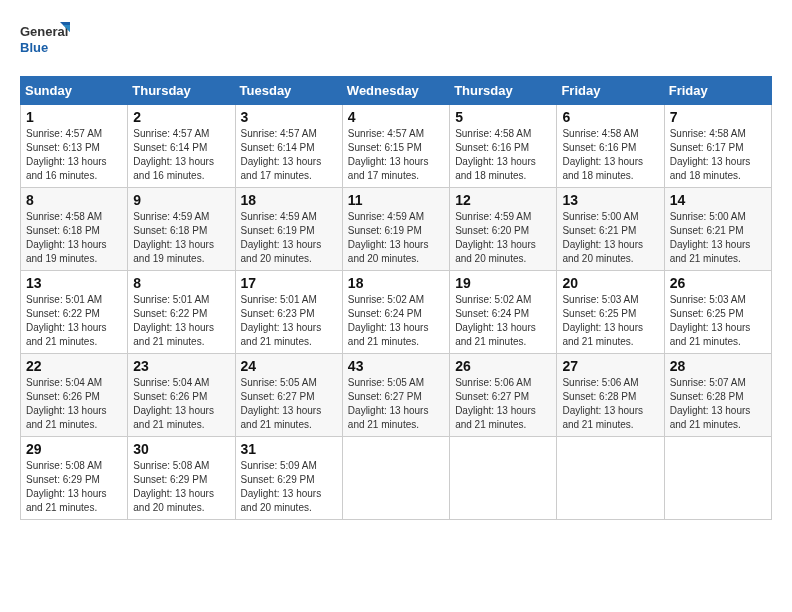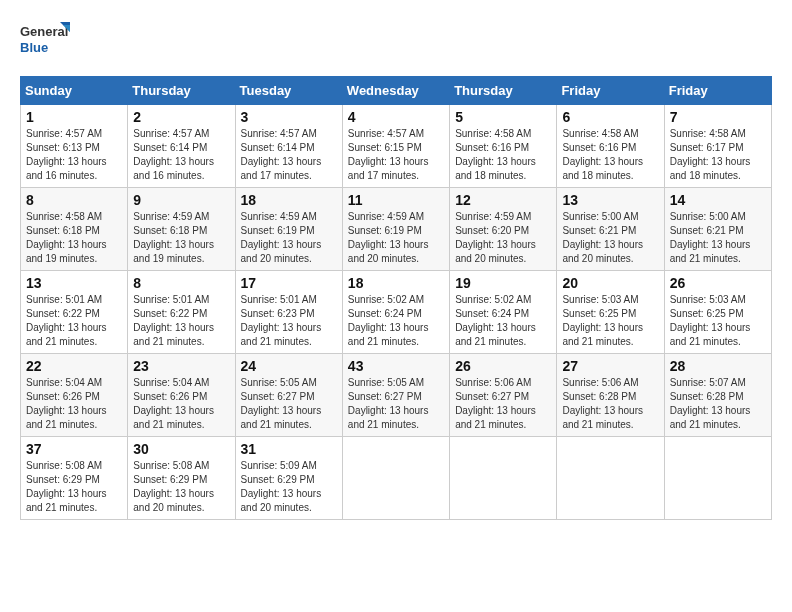--- a/index.html
+++ b/index.html
@@ -219,21 +219,21 @@
           <span class="day-num">27</span>
           <div class="day-info">Sunrise: 5:06 AM<br>Sunset: 6:28 PM<br>Daylight: 13 hours<br>and 21 minutes.</div>
         </td>
         <td>
           <span class="day-num">28</span>
           <div class="day-info">Sunrise: 5:07 AM<br>Sunset: 6:28 PM<br>Daylight: 13 hours<br>and 21 minutes.</div>
         </td>
       </tr>
       <tr>
         <td>
-          <span class="day-num">37</span>
+          <span class="day-num">29</span>
           <div class="day-info">Sunrise: 5:08 AM<br>Sunset: 6:29 PM<br>Daylight: 13 hours<br>and 21 minutes.</div>
         </td>
         <td>
           <span class="day-num">30</span>
           <div class="day-info">Sunrise: 5:08 AM<br>Sunset: 6:29 PM<br>Daylight: 13 hours<br>and 20 minutes.</div>
         </td>
         <td>
           <span class="day-num">31</span>
           <div class="day-info">Sunrise: 5:09 AM<br>Sunset: 6:29 PM<br>Daylight: 13 hours<br>and 20 minutes.</div>
         </td>

